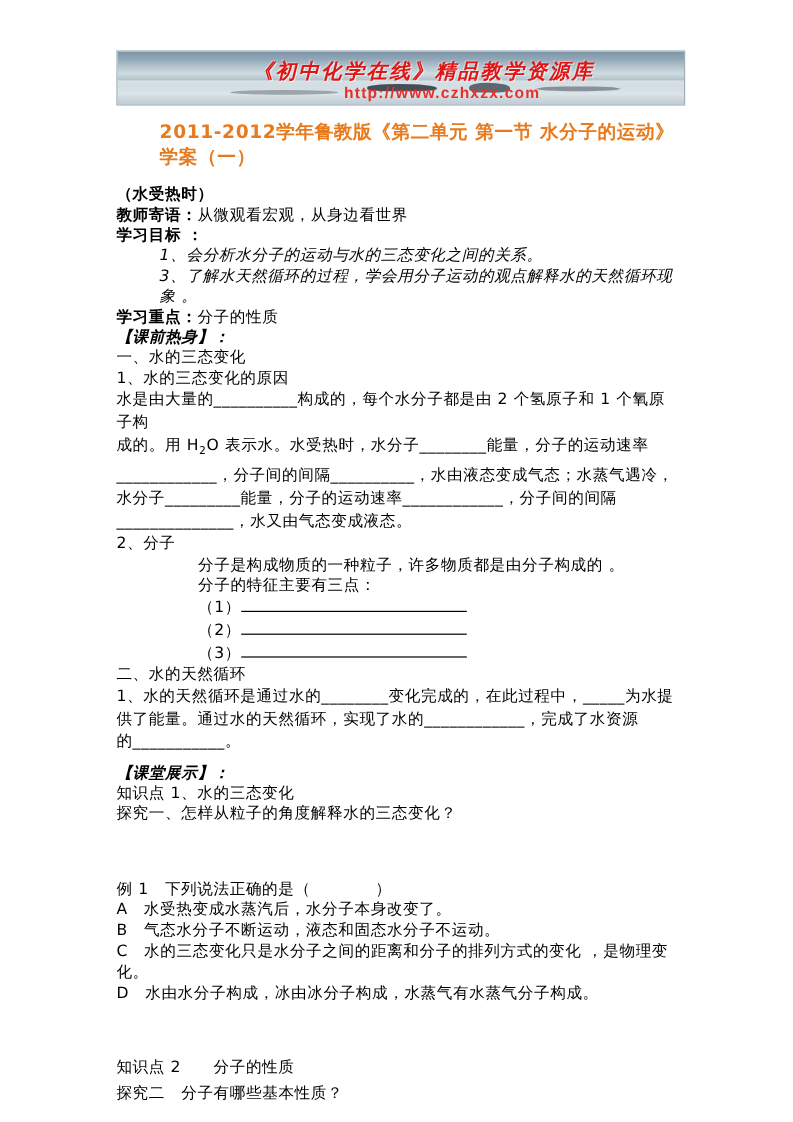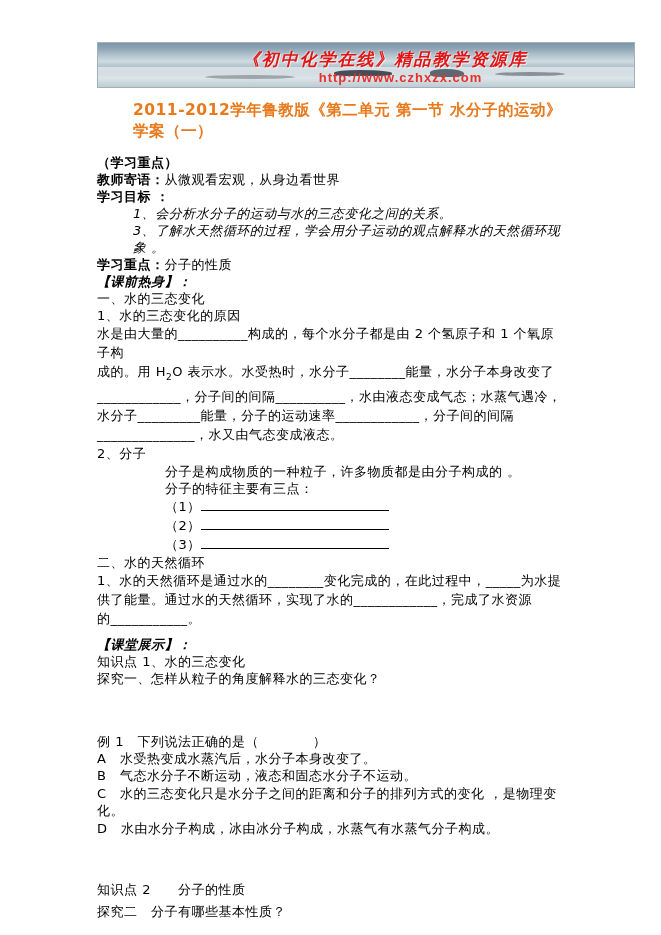--- a/index.html
+++ b/index.html
@@ -9,21 +9,21 @@
     font-family: "DejaVu Sans", "Liberation Sans", sans-serif;
     color: #000000;
     position: relative;
     overflow: hidden;
   }
   .page { position: absolute; left: 0; top: 0; width: 661px; height: 935px; background: #ffffff; }
   .content { position: absolute; left: 97px; top: 42px; width: 467px; }
 
   
   .banner {
-    position: relative; width: 538px; height: 46px; overflow: hidden;
+    position: relative; width: 474px; height: 46px; overflow: hidden;
     background:
       linear-gradient(180deg,
         #7e95a9 0%, #91a7b7 14%, #b7c7d1 30%, #cfdbe1 42%,
         #aebfc9 55%, #c3d1d8 68%, #dbe4e8 80%, #c9d5db 92%, #bfccd4 100%);
     border: 1px solid #9fb0bc;
   }
   .banner .mist {
     position: absolute; left: 0; top: 55%; width: 100%; height: 26%;
     background: linear-gradient(180deg, rgba(255,255,255,0.55), rgba(255,255,255,0));
   }
@@ -92,38 +92,38 @@
       <div class="silhouette s3"></div>
       <div class="silhouette s4"></div>
       <div class="banner-text">
         <div class="banner-title">《初中化学在线》精品教学资源库</div>
         <div class="banner-url">http://www.czhxzx.com</div>
       </div>
     </div>
 
     <div class="doc-title">2011-2012学年鲁教版《第二单元 第一节 水分子的运动》学案（一）</div>
 
-    <div class="line b mt12">（学习重点）</div>
+    <div class="line b mt12">（水受热时）</div>
     <div class="line">
       <span class="b">教师寄语：</span><span>从微观看宏观，从身边看世界</span>
     </div>
     <div class="line b">学习目标 ：</div>
     <div class="line indent1">1、会分析水分子的运动与水的三态变化之间的关系。</div>
     <div class="line indent1">3、了解水天然循环的过程，学会用分子运动的观点解释水的天然循环现象 。</div>
     <div class="line">
       <span class="b">学习重点：</span><span>分子的性质</span>
     </div>
 
     <div class="line bi">【课前热身】：</div>
     <div class="line">一、水的三态变化</div>
     <div class="line">1、水的三态变化的原因</div>
 
     <div class="para">水是由大量的__________构成的，每个水分子都是由 2 个氢原子和 1 个氧原子构</div>
     <div class="para">
-      <span>成的。用 H</span><sub>2</sub><span>O 表示水。水受热时，水分子________能量，水分子本身改变了</span>
+      <span>成的。用 H</span><sub>2</sub><span>O 表示水。水受热时，水分子________能量，分子的运动速率</span>
     </div>
     <div class="para">____________，分子间的间隔__________，水由液态变成气态；水蒸气遇冷，</div>
     <div class="para">水分子_________能量，分子的运动速率____________，分子间的间隔</div>
     <div class="para">______________，水又由气态变成液态。</div>
 
     <div class="para">2、分子</div>
     <div class="line indent2">分子是构成物质的一种粒子，许多物质都是由分子构成的 。</div>
     <div class="line indent2">分子的特征主要有三点：</div>
     <div class="para indent2">
       <span>（1）</span><span class="underline-blank"></span>

